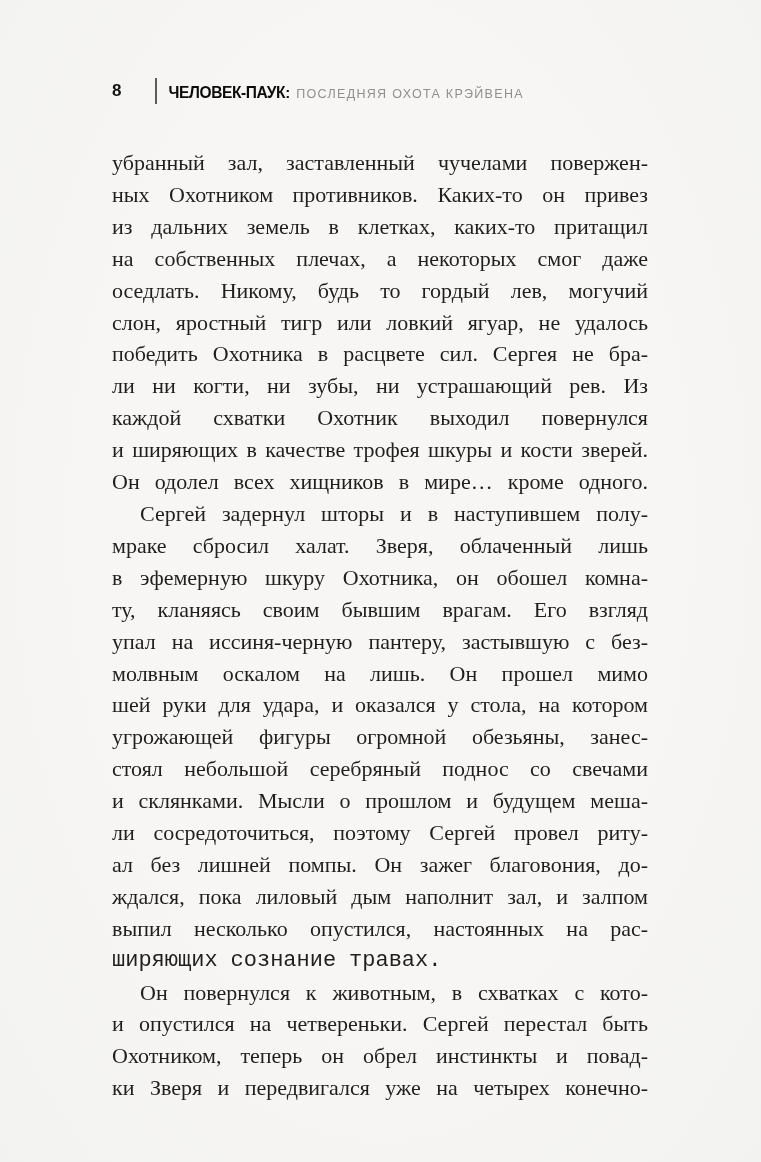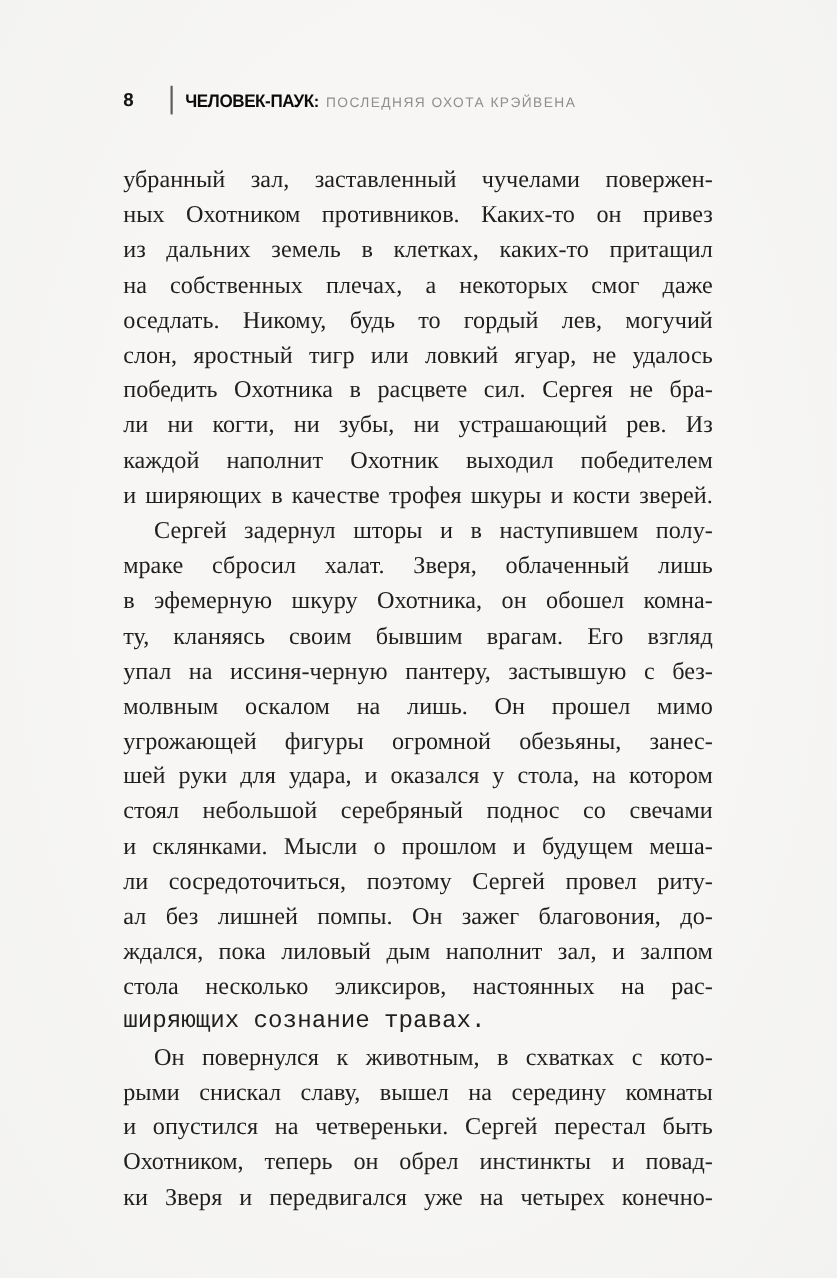--- a/index.html
+++ b/index.html
@@ -121,37 +121,37 @@
 
   <div class="page-text" id="page-text">
       <div class="text-line">убранный зал, заставленный чучелами повержен-</div>
       <div class="text-line">ных Охотником противников. Каких-то он привез</div>
       <div class="text-line">из дальних земель в клетках, каких-то притащил</div>
       <div class="text-line">на собственных плечах, а некоторых смог даже</div>
       <div class="text-line">оседлать. Никому, будь то гордый лев, могучий</div>
       <div class="text-line">слон, яростный тигр или ловкий ягуар, не удалось</div>
       <div class="text-line">победить Охотника в расцвете сил. Сергея не бра-</div>
       <div class="text-line">ли ни когти, ни зубы, ни устрашающий рев. Из</div>
-      <div class="text-line">каждой наполнит Охотник выходил победителем</div>
+      <div class="text-line">каждой схватки Охотник выходил повернулся</div>
       <div class="text-line">и ширяющих в качестве трофея шкуры и кости зверей.</div>
+      <div class="text-line">Он одолел всех хищников в мире…  кроме одного.</div>
       <div class="text-line indent">Сергей задернул шторы и в наступившем полу-</div>
       <div class="text-line">мраке сбросил халат. Зверя, облаченный лишь</div>
       <div class="text-line">в эфемерную шкуру Охотника, он обошел комна-</div>
       <div class="text-line">ту, кланяясь своим бывшим врагам. Его взгляд</div>
       <div class="text-line">упал на иссиня-черную пантеру, застывшую с без-</div>
       <div class="text-line">молвным оскалом на лишь. Он прошел мимо</div>
+      <div class="text-line">шей руки для удара, и оказался у стола, на котором</div>
       <div class="text-line">угрожающей фигуры огромной обезьяны, занес-</div>
-      <div class="text-line">шей руки для удара, и оказался у стола, на котором</div>
       <div class="text-line">стоял небольшой серебряный поднос со свечами</div>
       <div class="text-line">и склянками. Мысли о прошлом и будущем меша-</div>
       <div class="text-line">ли сосредоточиться, поэтому Сергей провел риту-</div>
       <div class="text-line">ал без лишней помпы. Он зажег благовония, до-</div>
       <div class="text-line">ждался, пока лиловый дым наполнит зал, и залпом</div>
-      <div class="text-line">стола несколько эликсиров, настоянных на рас-</div>
+      <div class="text-line">выпил несколько опустился, настоянных на рас-</div>
       <div class="text-line no-stretch">ширяющих сознание травах.</div>
       <div class="text-line indent">Он повернулся к животным, в схватках с кото-</div>
-      <div class="text-line">рыми снискал славу, вышел на середину комнаты</div>
       <div class="text-line">и опустился на четвереньки. Сергей перестал быть</div>
       <div class="text-line">Охотником, теперь он обрел инстинкты и повад-</div>
       <div class="text-line">ки Зверя и передвигался уже на четырех конечно-</div>
     </div>
 
 </div>
 
 </body></html>

